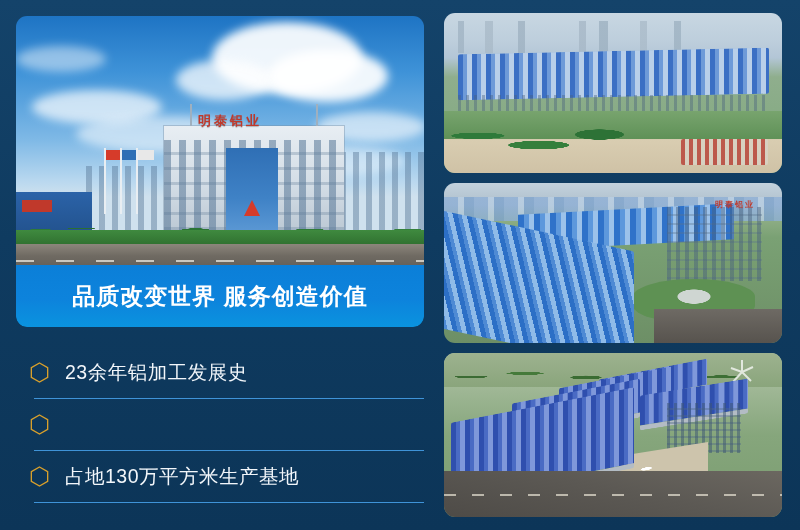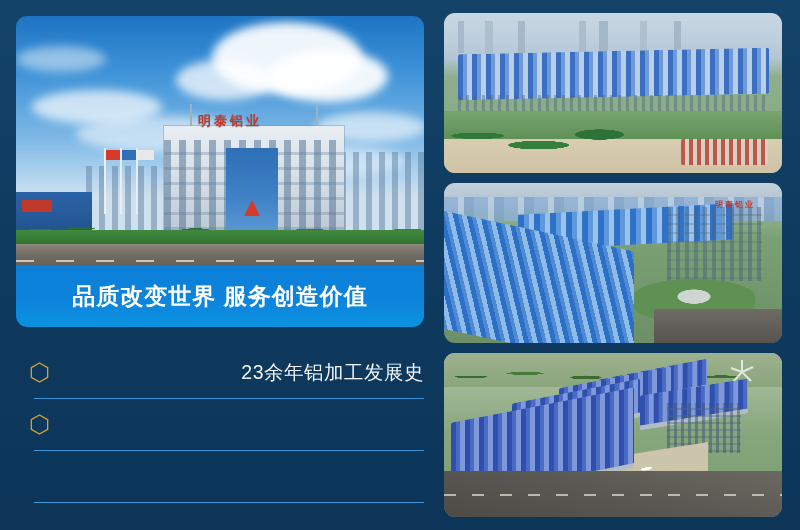--- a/index.html
+++ b/index.html
@@ -185,21 +185,20 @@
     position: absolute;
     left: 0;
     top: 330px;
     width: 408px;
   }
   .feature-row {
     position: relative;
     height: 52px;
     display: flex;
     align-items: center;
-    justify-content: space-between;
   }
   .hex-icon {
     width: 19px;
     height: 21px;
     flex: 0 0 19px;
     margin-left: 14px;
     margin-right: 16px;
   }
   .feature-label {
     color: #f2f6fa;
@@ -442,20 +441,28 @@
 
       <div class="feature-row">
         <span class="hex-icon">
           <svg viewBox="0 0 20 22" width="19" height="21">
             <polygon points="10,1 18.6,6 18.6,16 10,21 1.4,16 1.4,6" fill="none" stroke="#d9a02b" stroke-width="1.4"></polygon>
           </svg>
         </span>
       </div>
       <div class="feature-divider fd2"></div>
 
+      <div class="feature-row">
+        <span class="hex-icon">
+          <svg viewBox="0 0 20 22" width="19" height="21">
+            <polygon points="10,1 18.6,6 18.6,16 10,21 1.4,16 1.4,6" fill="none" stroke="#d9a02b" stroke-width="1.4"></polygon>
+          </svg>
+        </span>
+        <span class="feature-label">占地130万平方米生产基地</span>
+      </div>
       <div class="feature-divider fd3"></div>
 
     </div>
   </div>
 
   <div class="right-col">
 
     <div class="thumb t1">
       <div class="t1-bg"></div>
       <div class="t1-city"></div>

